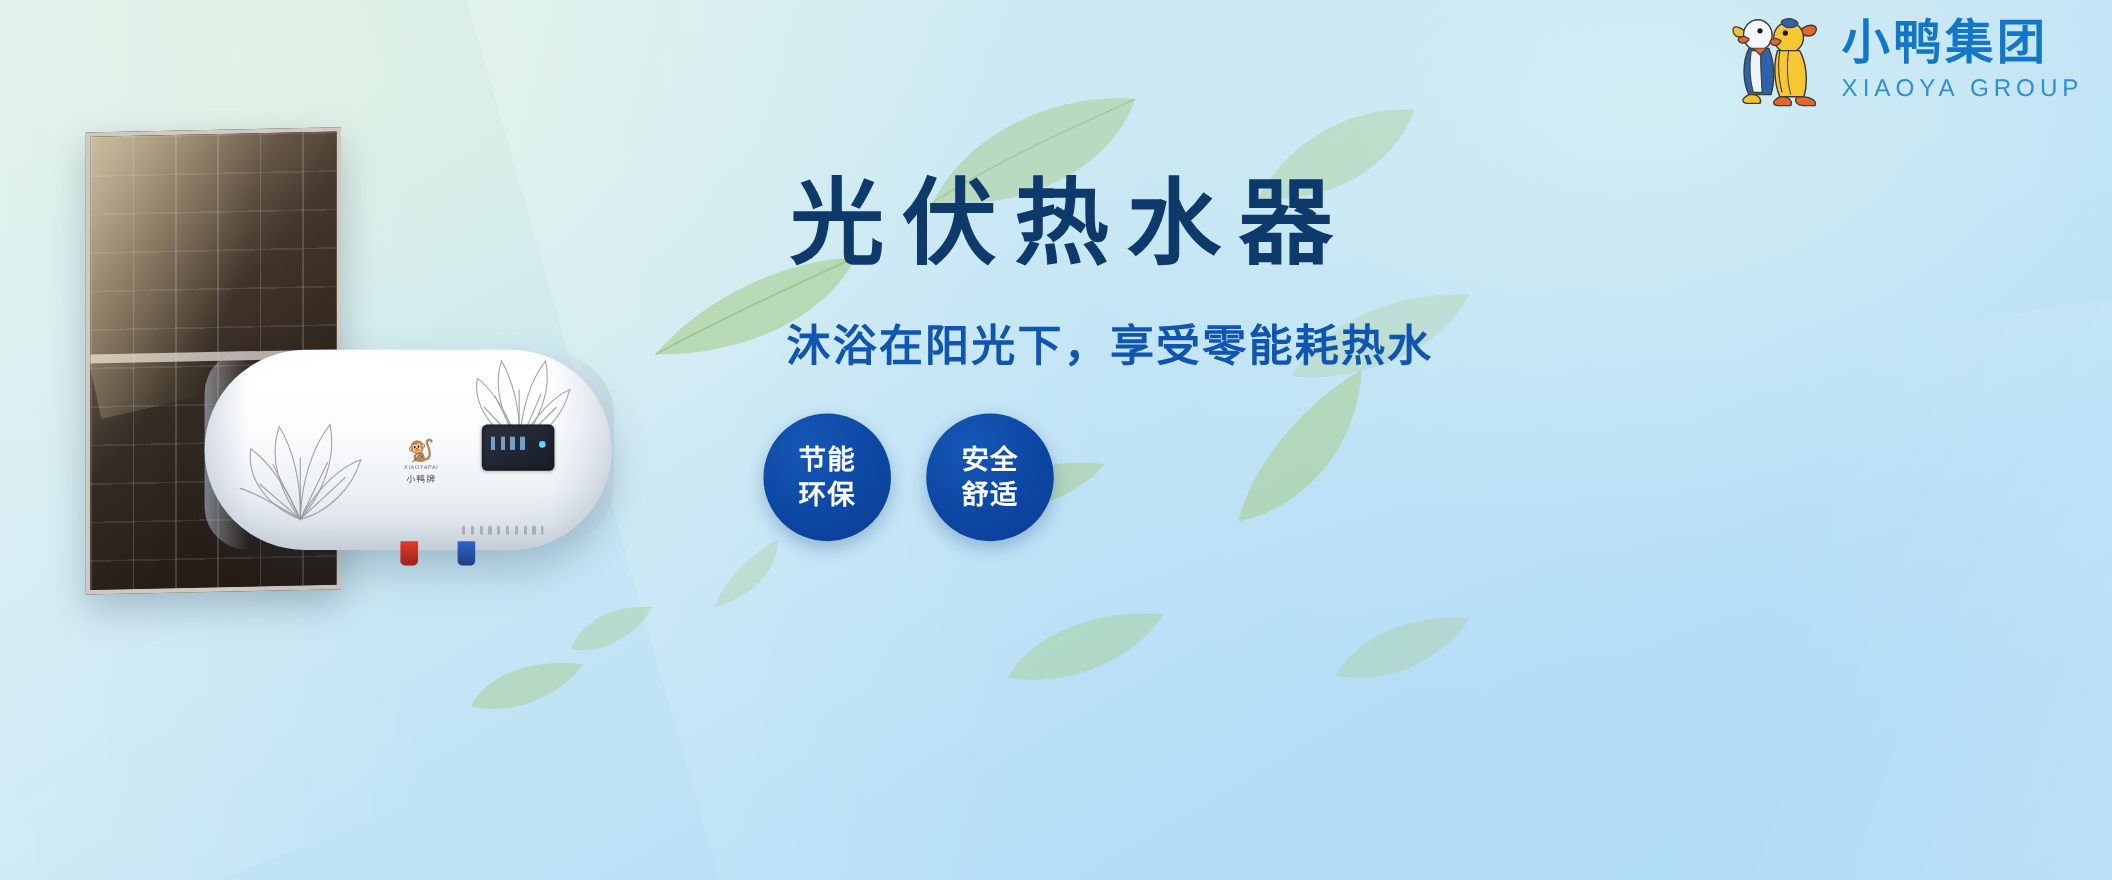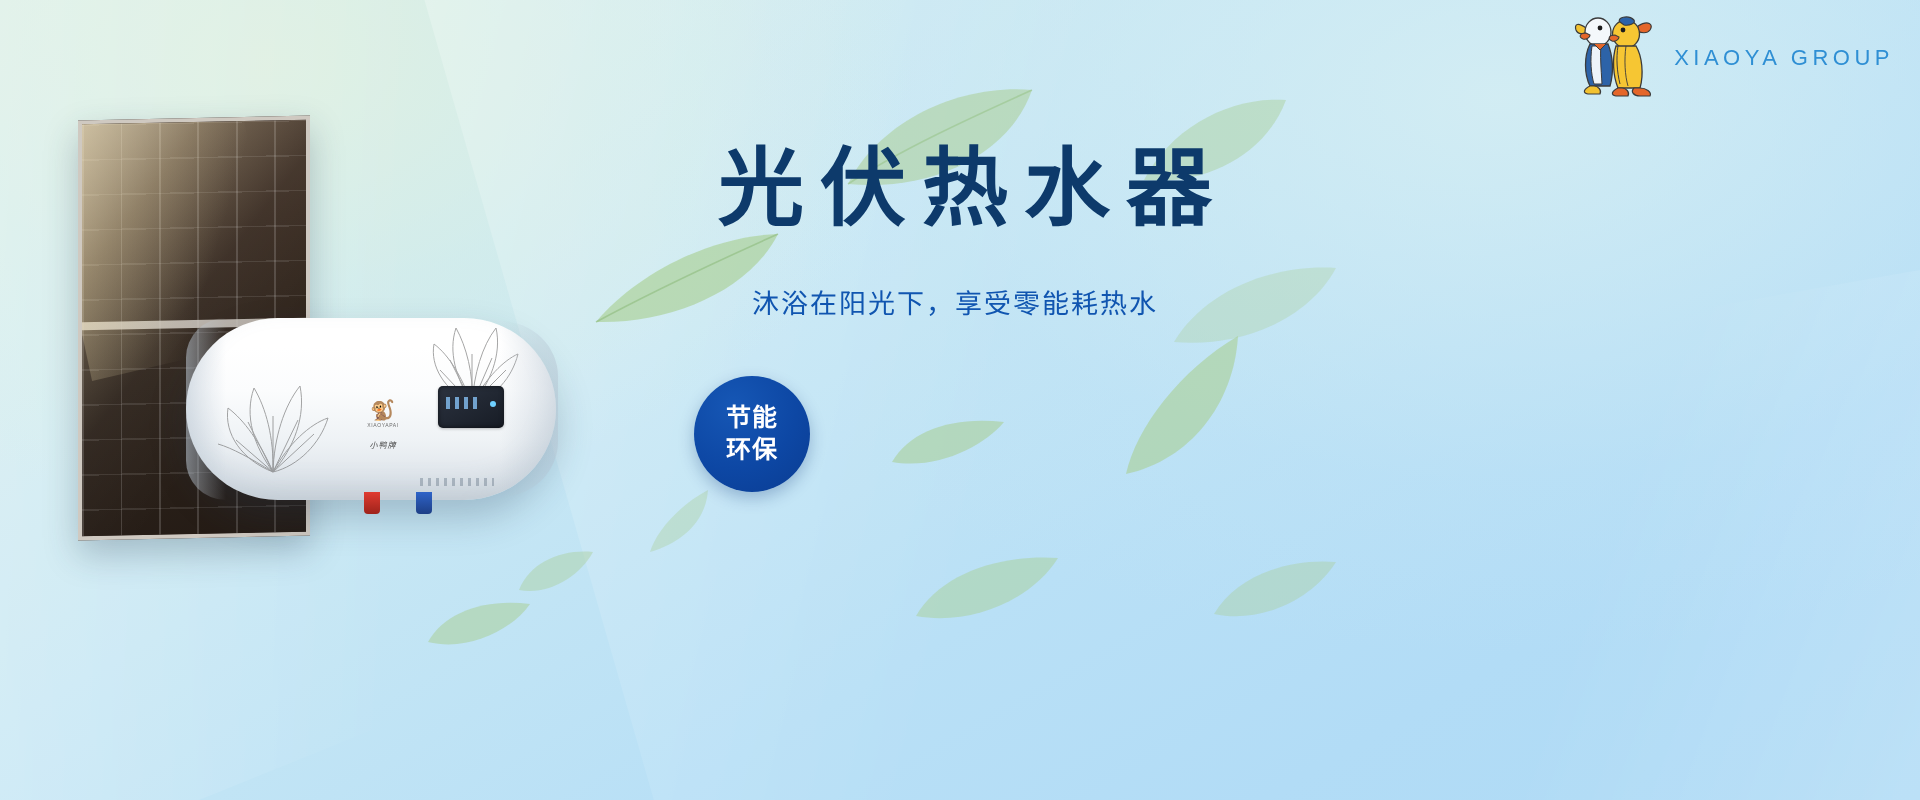--- a/index.html
+++ b/index.html
@@ -110,45 +110,45 @@
   }
   .heater-panel .seg {
     position: absolute; left: 8px; top: 11px; width: 34px; height: 12px;
     background: repeating-linear-gradient(to right, #7fb7e8 0 4px, transparent 4px 9px);
     opacity: .85;
   }
   .heater-panel .dot { position: absolute; right: 8px; top: 15px; width: 6px; height: 6px; border-radius: 50%; background: #6fd0ff; }
   .heater-logo { position: absolute; left: 170px; top: 82px; width: 54px; text-align: center; }
   .heater-logo .duck-glyph { font-size: 20px; line-height: 1; color: #4a4a4a; }
   .heater-logo .brand-en { font-size: 5px; letter-spacing: .6px; color: #6b6b6b; margin-top: 2px; }
-  .heater-logo .brand-cn { font-size: 8px; letter-spacing: 1px; color: #4a4a4a; margin-top: 11px; font-style: italic; }
+  .heater-logo .brand-cn { font-size: 8px; letter-spacing: 1px; color: #4a4a4a; margin-top: 1px; }
   .flower {
     position: absolute; width: 118px; height: 108px; opacity: .72;
   }
   .flower.f1 { left: 28px; top: 58px; }
   .flower.f2 { left: 236px; top: 2px; width: 100px; height: 92px; }
   .pipe { position: absolute; bottom: -14px; width: 16px; height: 22px; border-radius: 0 0 4px 4px; }
   .pipe.red { left: 178px; background: linear-gradient(to bottom, #e03b30, #9e231b); }
   .pipe.blue { left: 230px; background: linear-gradient(to bottom, #2f63c8, #1d3f86); }
   .heater-stripes {
     position: absolute; right: 62px; bottom: 14px; width: 74px; height: 8px;
     background: repeating-linear-gradient(to right, rgba(120,135,150,.5) 0 3px, transparent 3px 8px);
   }
 
   
   .headline {
-    position: absolute; left: 718px; top: 140px;
+    position: absolute; left: 718px; top: 156px;
     font-family: "DejaVu Sans", "Liberation Sans", sans-serif;
     font-size: 86px; font-weight: 700; color: #0d3a6b;
     letter-spacing: 16px; line-height: 1.12; white-space: nowrap;
   }
   .subhead {
-    position: absolute; left: 752px; top: 282px;
+    position: absolute; left: 715px; top: 282px;
     font-family: "DejaVu Sans", "Liberation Sans", sans-serif;
-    font-size: 27px; font-weight: 400; color: #1055b0;
+    font-size: 40px; font-weight: 700; color: #1055b0;
     letter-spacing: 2px; white-space: nowrap;
   }
 
   
   .badges { position: absolute; left: 694px; top: 376px; display: flex; gap: 32px; }
   .badge {
     width: 116px; height: 116px; border-radius: 50%;
     background: radial-gradient(circle at 34% 26%, #1657b5 0%, #0d47a4 55%, #0a3c92 100%);
     box-shadow: 0 6px 16px rgba(10,50,120,0.28);
     display: flex; flex-direction: column; align-items: center; justify-content: center;
@@ -288,20 +288,24 @@
     <div class="pipe blue"></div>
   </div>
 
   <div class="headline">光伏热水器</div>
   <div class="subhead">沐浴在阳光下，享受零能耗热水</div>
 
   <div class="badges">
     <div class="badge">
       <span>节能</span>
       <span>环保</span>
+    </div>
+    <div class="badge">
+      <span>安全</span>
+      <span>舒适</span>
     </div>
   </div>
 
   <div class="logo-block">
     <span class="duck-mark">
       <svg width="96" height="96" viewBox="0 0 96 96">
 
         <path d="M18 22 C 10 16, 6 18, 8 24 C 10 29, 16 28, 19 26 Z" fill="#f2c230" stroke="#3b3b3b" stroke-width="1.2"></path>
         <ellipse cx="30" cy="26" rx="13" ry="14" fill="#f4f8fb" stroke="#3b3b3b" stroke-width="1.3"></ellipse>
         <path d="M18 27 C 12 27, 10 31, 15 33 C 19 34, 22 31, 22 29 Z" fill="#e4662a" stroke="#3b3b3b" stroke-width="1.1"></path>
@@ -317,17 +321,18 @@
         <path d="M47 29 C 41 29, 39 33, 44 35 C 48 36, 51 33, 51 31 Z" fill="#e4662a" stroke="#3b3b3b" stroke-width="1.1"></path>
         <circle cx="55" cy="24" r="2.4" fill="#1c1c1c"></circle>
         <path d="M48 40 C 44 52, 45 70, 50 82 L 72 82 C 76 68, 74 50, 68 40 Z" fill="#f6c633" stroke="#3b3b3b" stroke-width="1.3"></path>
         <path d="M50 40 C 48 52, 49 66, 52 78" stroke="#3b3b3b" stroke-width="1" fill="none"></path>
         <path d="M58 40 C 56 54, 57 70, 60 80" stroke="#3b3b3b" stroke-width="0.9" fill="none"></path>
         <path d="M50 82 C 44 85, 42 89, 48 90 L 60 90 C 62 86, 58 82, 54 82 Z" fill="#e4662a" stroke="#3b3b3b" stroke-width="1.2"></path>
         <path d="M66 82 C 62 86, 66 90, 72 90 L 82 90 C 84 86, 78 82, 72 82 Z" fill="#e4662a" stroke="#3b3b3b" stroke-width="1.2"></path>
       </svg>
     </span>
     <span class="logo-text">
+      <span class="logo-cn">小鸭集团</span>
       <span class="logo-en">XIAOYA GROUP</span>
     </span>
   </div>
 
 </div>
 
 </body></html>

